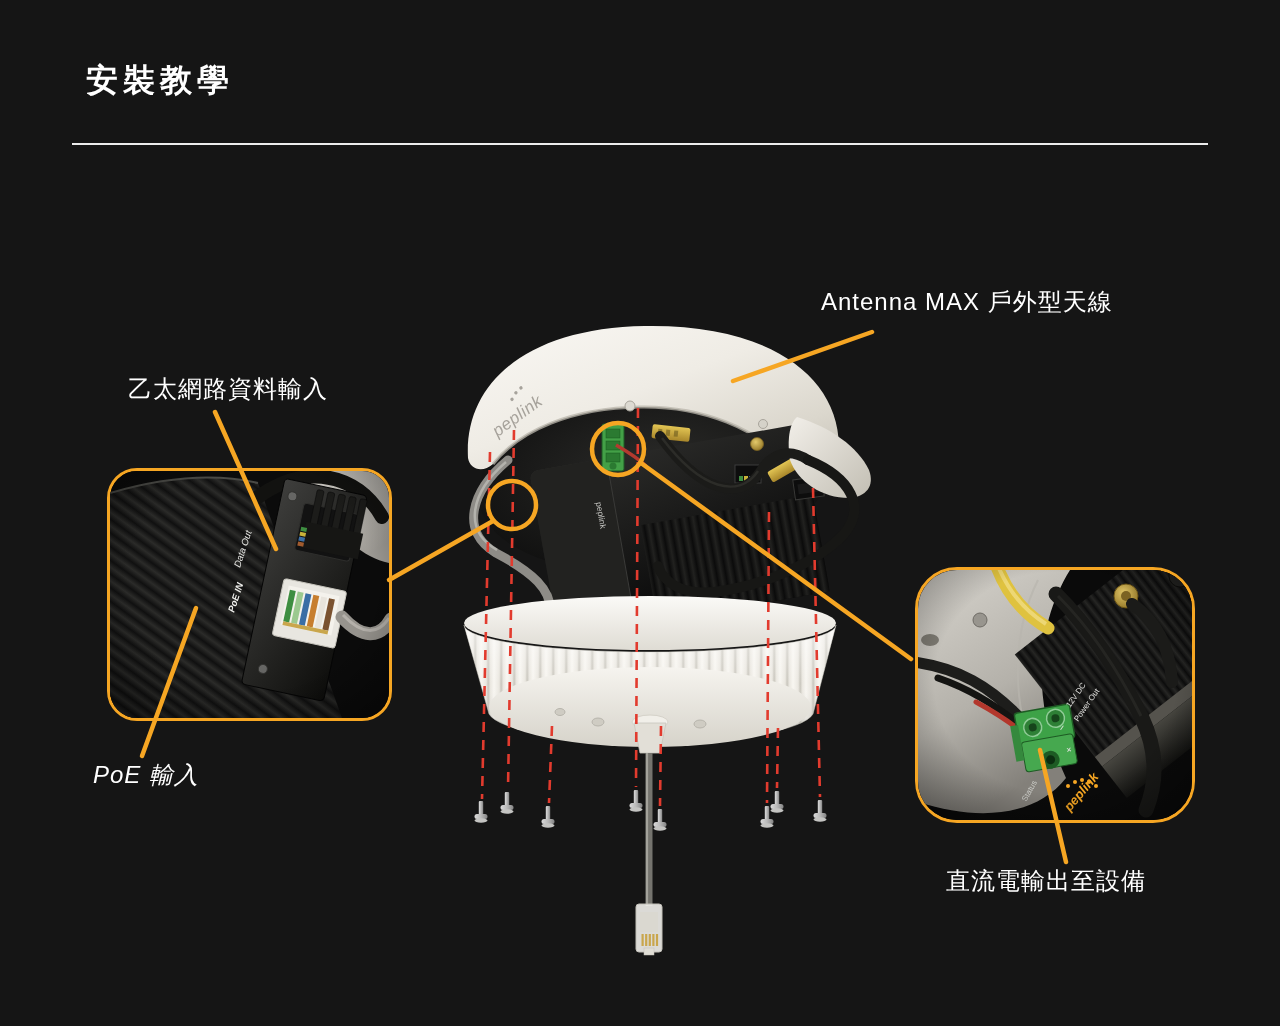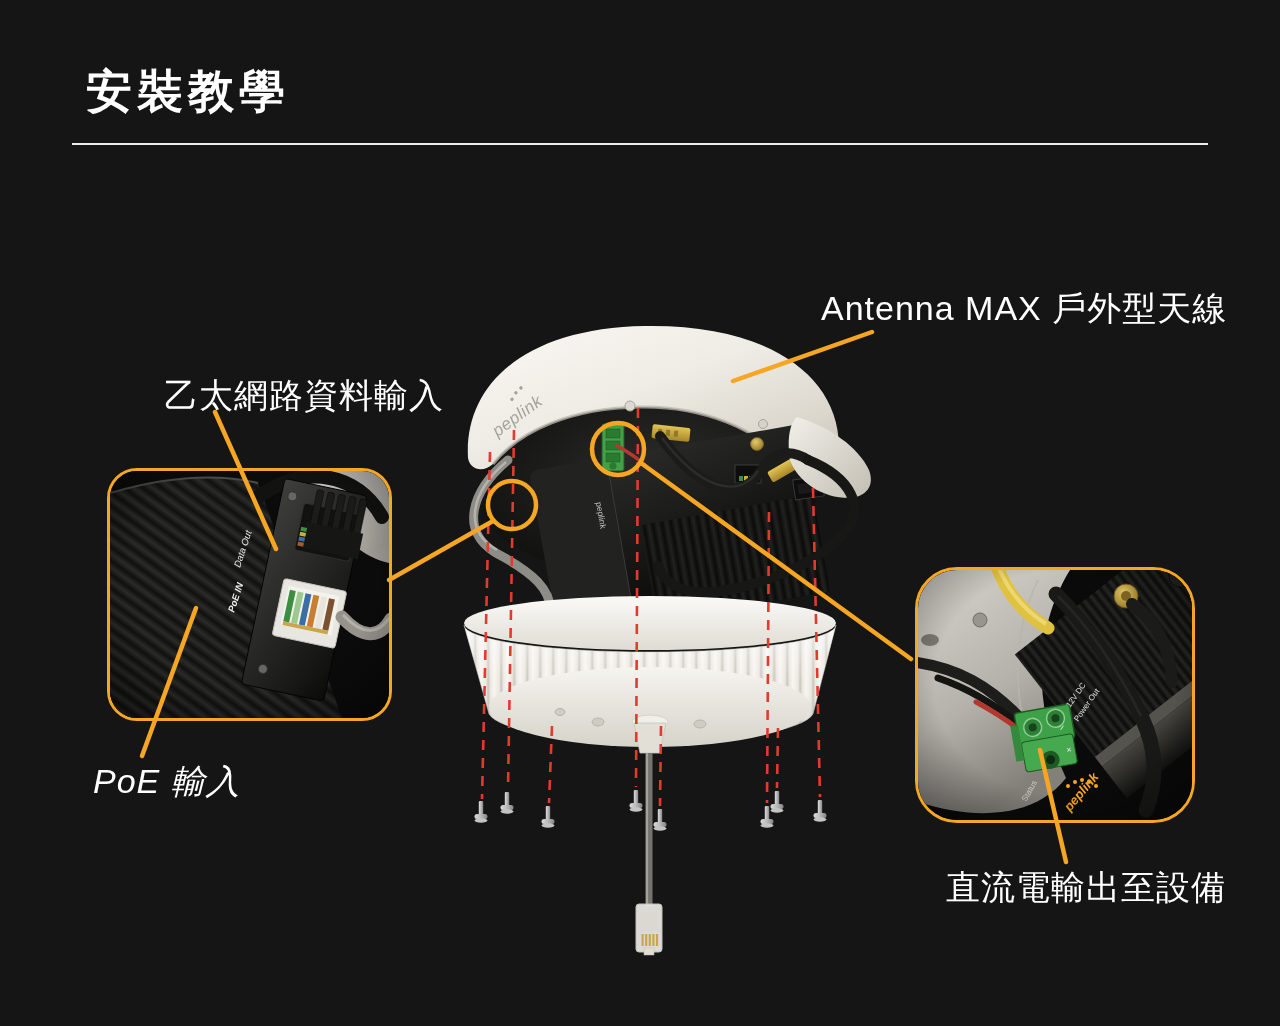--- a/index.html
+++ b/index.html
@@ -1,31 +1,31 @@
 <!DOCTYPE html>
 <html><head>
 <meta charset="utf-8">
 <style>
   html,body{margin:0;padding:0;background:#151515;}
   .stage{position:relative;width:1280px;height:1026px;background:#151515;overflow:hidden;
          font-family:"Liberation Sans","DejaVu Sans",sans-serif;}
   .page-title{position:absolute;left:86px;top:64px;margin:0;color:#ffffff;
-         font-size:46px;font-weight:700;letter-spacing:5px;line-height:1.2;}
+         font-size:32px;font-weight:700;letter-spacing:5px;line-height:1.2;font-family:Liberation Mono, monospace;}
   .rule{position:absolute;left:72px;top:143px;width:1136px;height:2px;background:#ececec;}
   .scene,.overlay{position:absolute;left:0;top:0;width:1280px;height:1026px;}
   .scene{z-index:1;}
   .overlay{z-index:4;pointer-events:none;}
   .callout{position:absolute;border:3.5px solid #F6A623;background:#0b0b0b;overflow:hidden;z-index:2;}
   .callout svg{display:block;}
   .callout-left{left:107px;top:468px;width:279px;height:247px;border-radius:30px;}
   .callout-right{left:915px;top:567px;width:274px;height:250px;border-radius:42px;}
-  .lbl{position:absolute;color:#ffffff;font-size:34px;font-weight:500;letter-spacing:1px;
+  .lbl{position:absolute;color:#ffffff;font-size:24px;font-weight:500;letter-spacing:1px;
        white-space:nowrap;z-index:5;}
   .lbl-antenna{left:821px;top:286px;}
-  .lbl-ethernet{left:128px;top:373px;margin-left:36px;}
+  .lbl-ethernet{left:128px;top:373px;}
   .lbl-poe{left:93px;top:759px;font-style:italic;}
   .lbl-dc{left:946px;top:865px;}
 </style>
 </head>
 <body>
 
 <div class="stage">
 
   <h1 class="page-title">安裝教學</h1>
   <div class="rule"></div>

